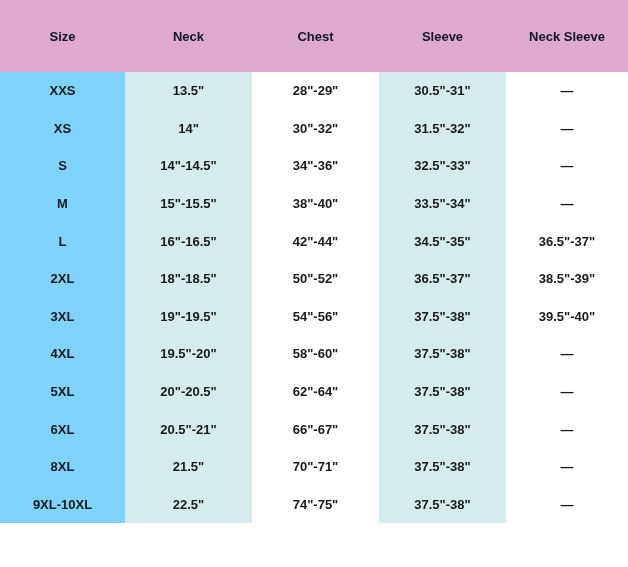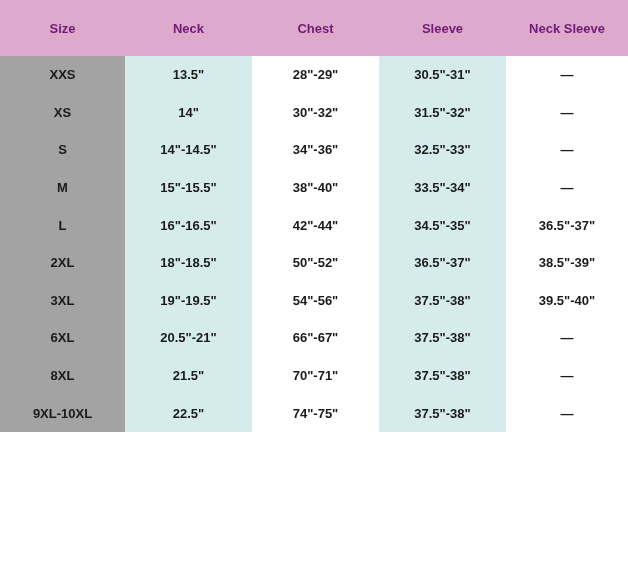--- a/index.html
+++ b/index.html
@@ -19,40 +19,40 @@
     table-layout: fixed;
   }
   .size-table col.c-size      { width: 125px; }
   .size-table col.c-neck      { width: 127px; }
   .size-table col.c-chest     { width: 127px; }
   .size-table col.c-sleeve    { width: 127px; }
   .size-table col.c-tallsleeve{ width: 122px; }
 
   .size-table thead th {
     background: #dda9cd;
-    color: #701a75;
+    color: #0f172a;
     font-size: 13px;
     font-weight: bold;
     text-align: center;
     height: 40px;
-    padding: 8px;
+    padding: 16px;
     border: none;
   }
   .size-table tbody td {
     height: 37.6px;
     text-align: center;
     font-size: 13px;
     font-weight: bold;
     color: #1a1a1a;
     padding: 0;
     border: none;
     background: #ffffff;
   }
   .size-table tbody td.col-size {
-    background: #a3a3a3;
+    background: #7dd3fc;
   }
   .size-table tbody td.col-shade {
     background: #d6ecec;
   }
 </style>
 </head>
 <body>
 
 <table class="size-table">
   <colgroup>
@@ -115,20 +115,34 @@
         <td>38.5"-39"</td>
       </tr>
       <tr>
         <td class="col-size">3XL</td>
         <td class="col-shade">19"-19.5"</td>
         <td>54"-56"</td>
         <td class="col-shade">37.5"-38"</td>
         <td>39.5"-40"</td>
       </tr>
       <tr>
+        <td class="col-size">4XL</td>
+        <td class="col-shade">19.5"-20"</td>
+        <td>58"-60"</td>
+        <td class="col-shade">37.5"-38"</td>
+        <td>—</td>
+      </tr>
+      <tr>
+        <td class="col-size">5XL</td>
+        <td class="col-shade">20"-20.5"</td>
+        <td>62"-64"</td>
+        <td class="col-shade">37.5"-38"</td>
+        <td>—</td>
+      </tr>
+      <tr>
         <td class="col-size">6XL</td>
         <td class="col-shade">20.5"-21"</td>
         <td>66"-67"</td>
         <td class="col-shade">37.5"-38"</td>
         <td>—</td>
       </tr>
       <tr>
         <td class="col-size">8XL</td>
         <td class="col-shade">21.5"</td>
         <td>70"-71"</td>

